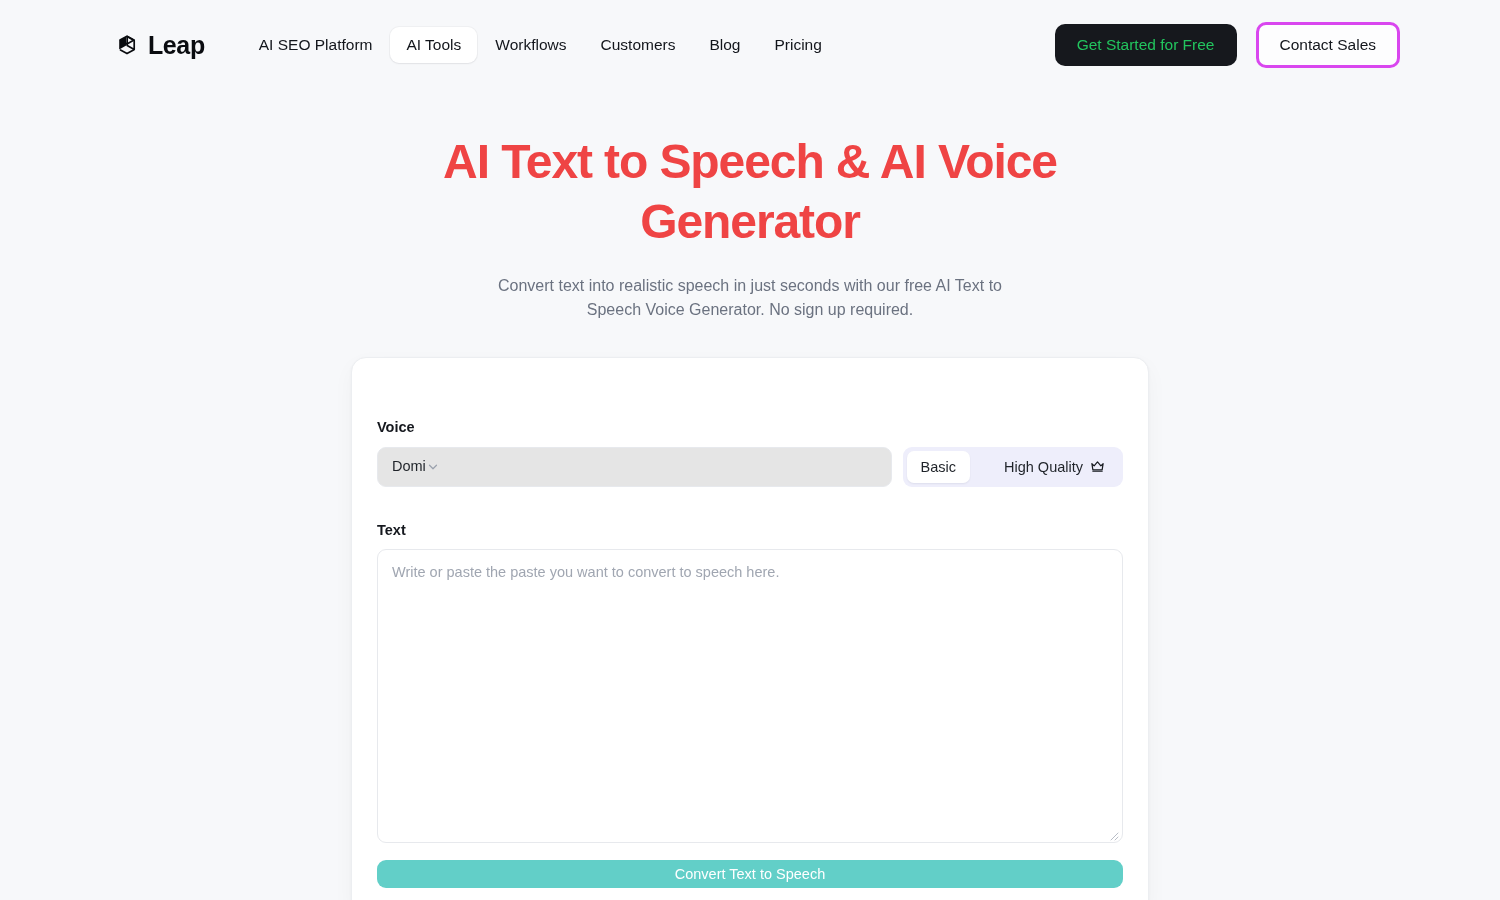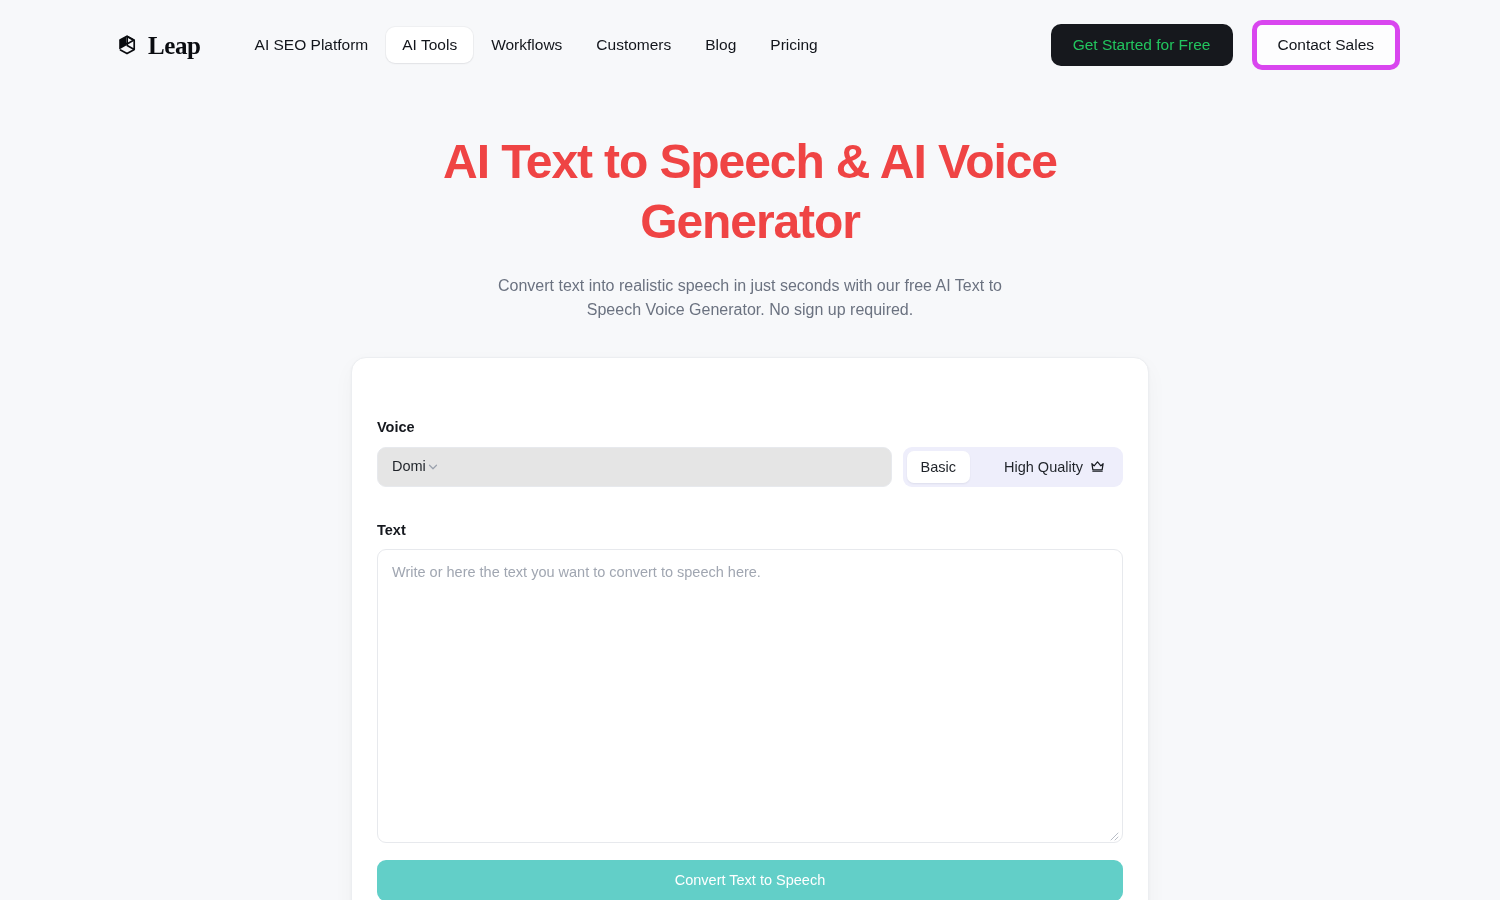--- a/index.html
+++ b/index.html
@@ -36,21 +36,20 @@
     height: 24px;
     display: block;
     flex: 0 0 auto;
   }
   .brand-name {
     font-size: 25px;
     font-weight: bold;
     letter-spacing: -0.4px;
     color: #0a0c10;
     line-height: 1;
-    font-family: Liberation Serif, serif;
   }
   .nav {
     display: flex;
     align-items: flex-start;
     gap: 2px;
   }
   .nav-item {
     font-size: 15.5px;
     color: #12151b;
     padding: 10px 16px;
@@ -79,21 +78,21 @@
     cursor: pointer;
     font-family: inherit;
     line-height: 1;
     white-space: nowrap;
   }
   .btn-outline {
     background: #fdfdfe;
     color: #12151b;
     font-size: 15.5px;
     padding: 12px 21px;
-    border: 5px solid #d946ef;
+    border: 3px solid #d946ef;
     border-radius: 10px;
     cursor: pointer;
     font-family: inherit;
     line-height: 1;
     white-space: nowrap;
     text-align: right;
   }
 
   
   .hero {
@@ -217,21 +216,21 @@
     position: absolute;
     right: 3px;
     bottom: 3px;
     width: 12px;
     height: 12px;
     color: #b9bec7;
   }
   .convert-btn {
     margin-top: 17px;
     width: 100%;
-    height: 41px;
+    height: 28px;
     background: #62cfc8;
     color: #ffffff;
     border: none;
     border-radius: 9px;
     font-size: 14.5px;
     font-family: inherit;
     cursor: default;
     line-height: 1;
   }
 </style>
@@ -300,21 +299,21 @@
               <path d="M4.6 19.6 L19.4 19.6" stroke="#15181e" stroke-width="1.9" stroke-linecap="round"></path>
             </svg>
           </span>
         </div>
       </div>
     </div>
 
     <div class="text-block">
       <div class="field-label">Text</div>
       <div class="textarea-box">
-        <div class="textarea-placeholder">Write or here the text you want to convert to speech here.</div>
+        <div class="textarea-placeholder">Write or paste the paste you want to convert to speech here.</div>
         <span class="resize-grip">
           <svg viewBox="0 0 12 12" fill="none" aria-hidden="true" width="12" height="12">
             <path d="M11 4 L4 11 M11 8 L8 11" stroke="currentColor" stroke-width="1" stroke-linecap="round"></path>
           </svg>
         </span>
       </div>
     </div>
 
     <button class="convert-btn">Convert Text to Speech</button>
 

